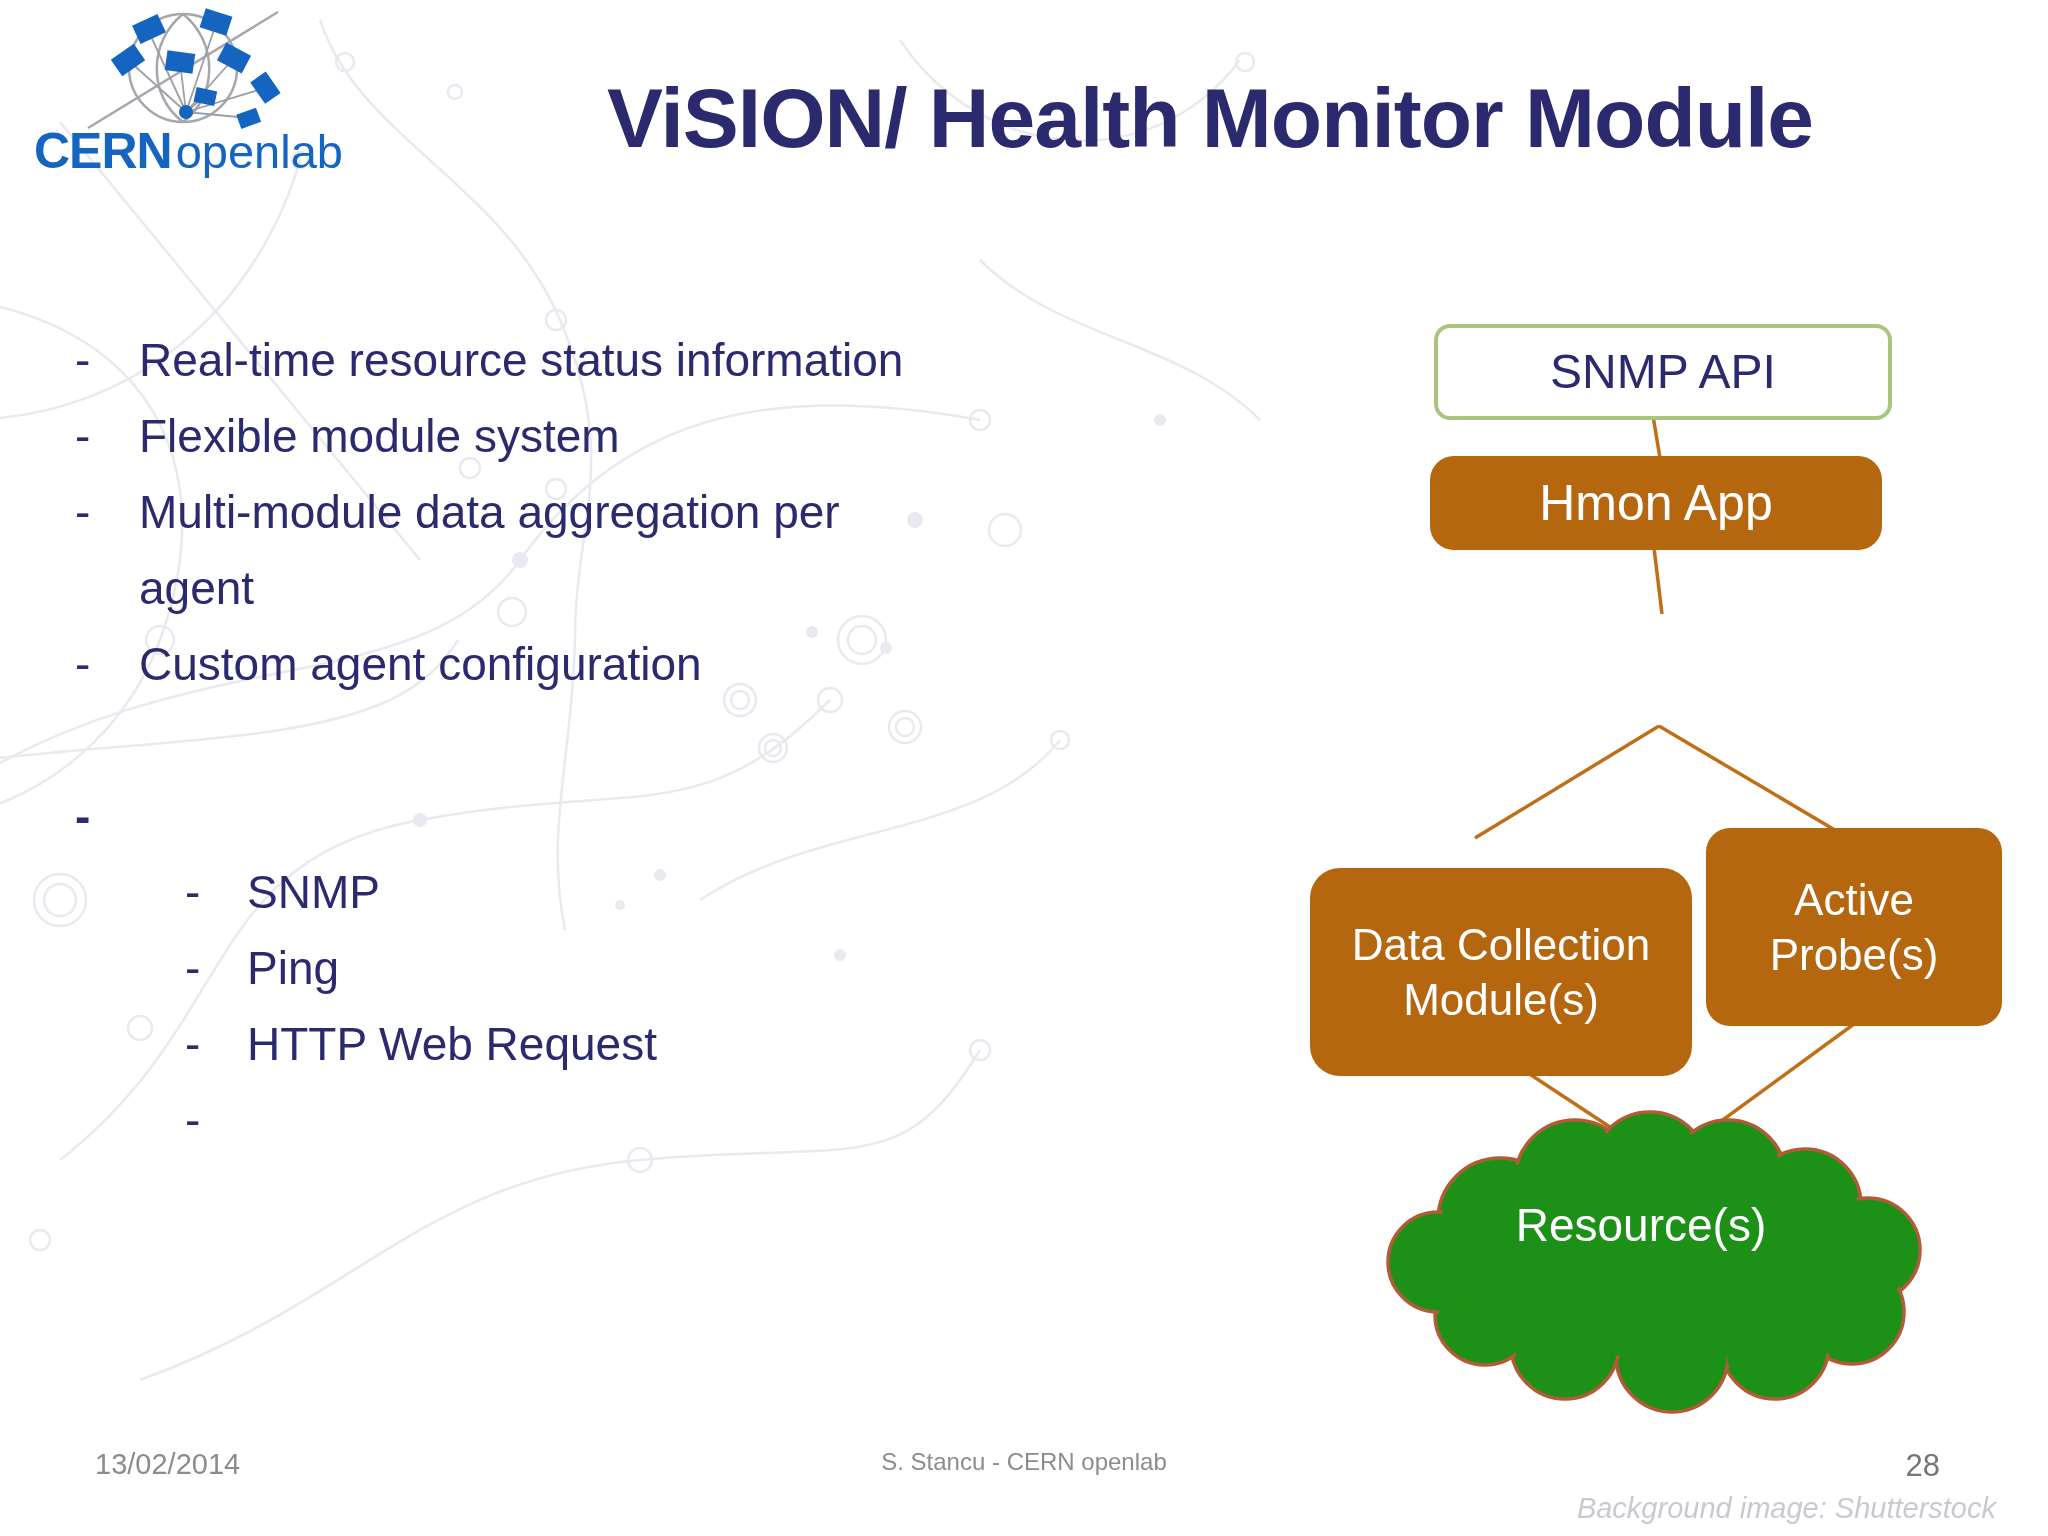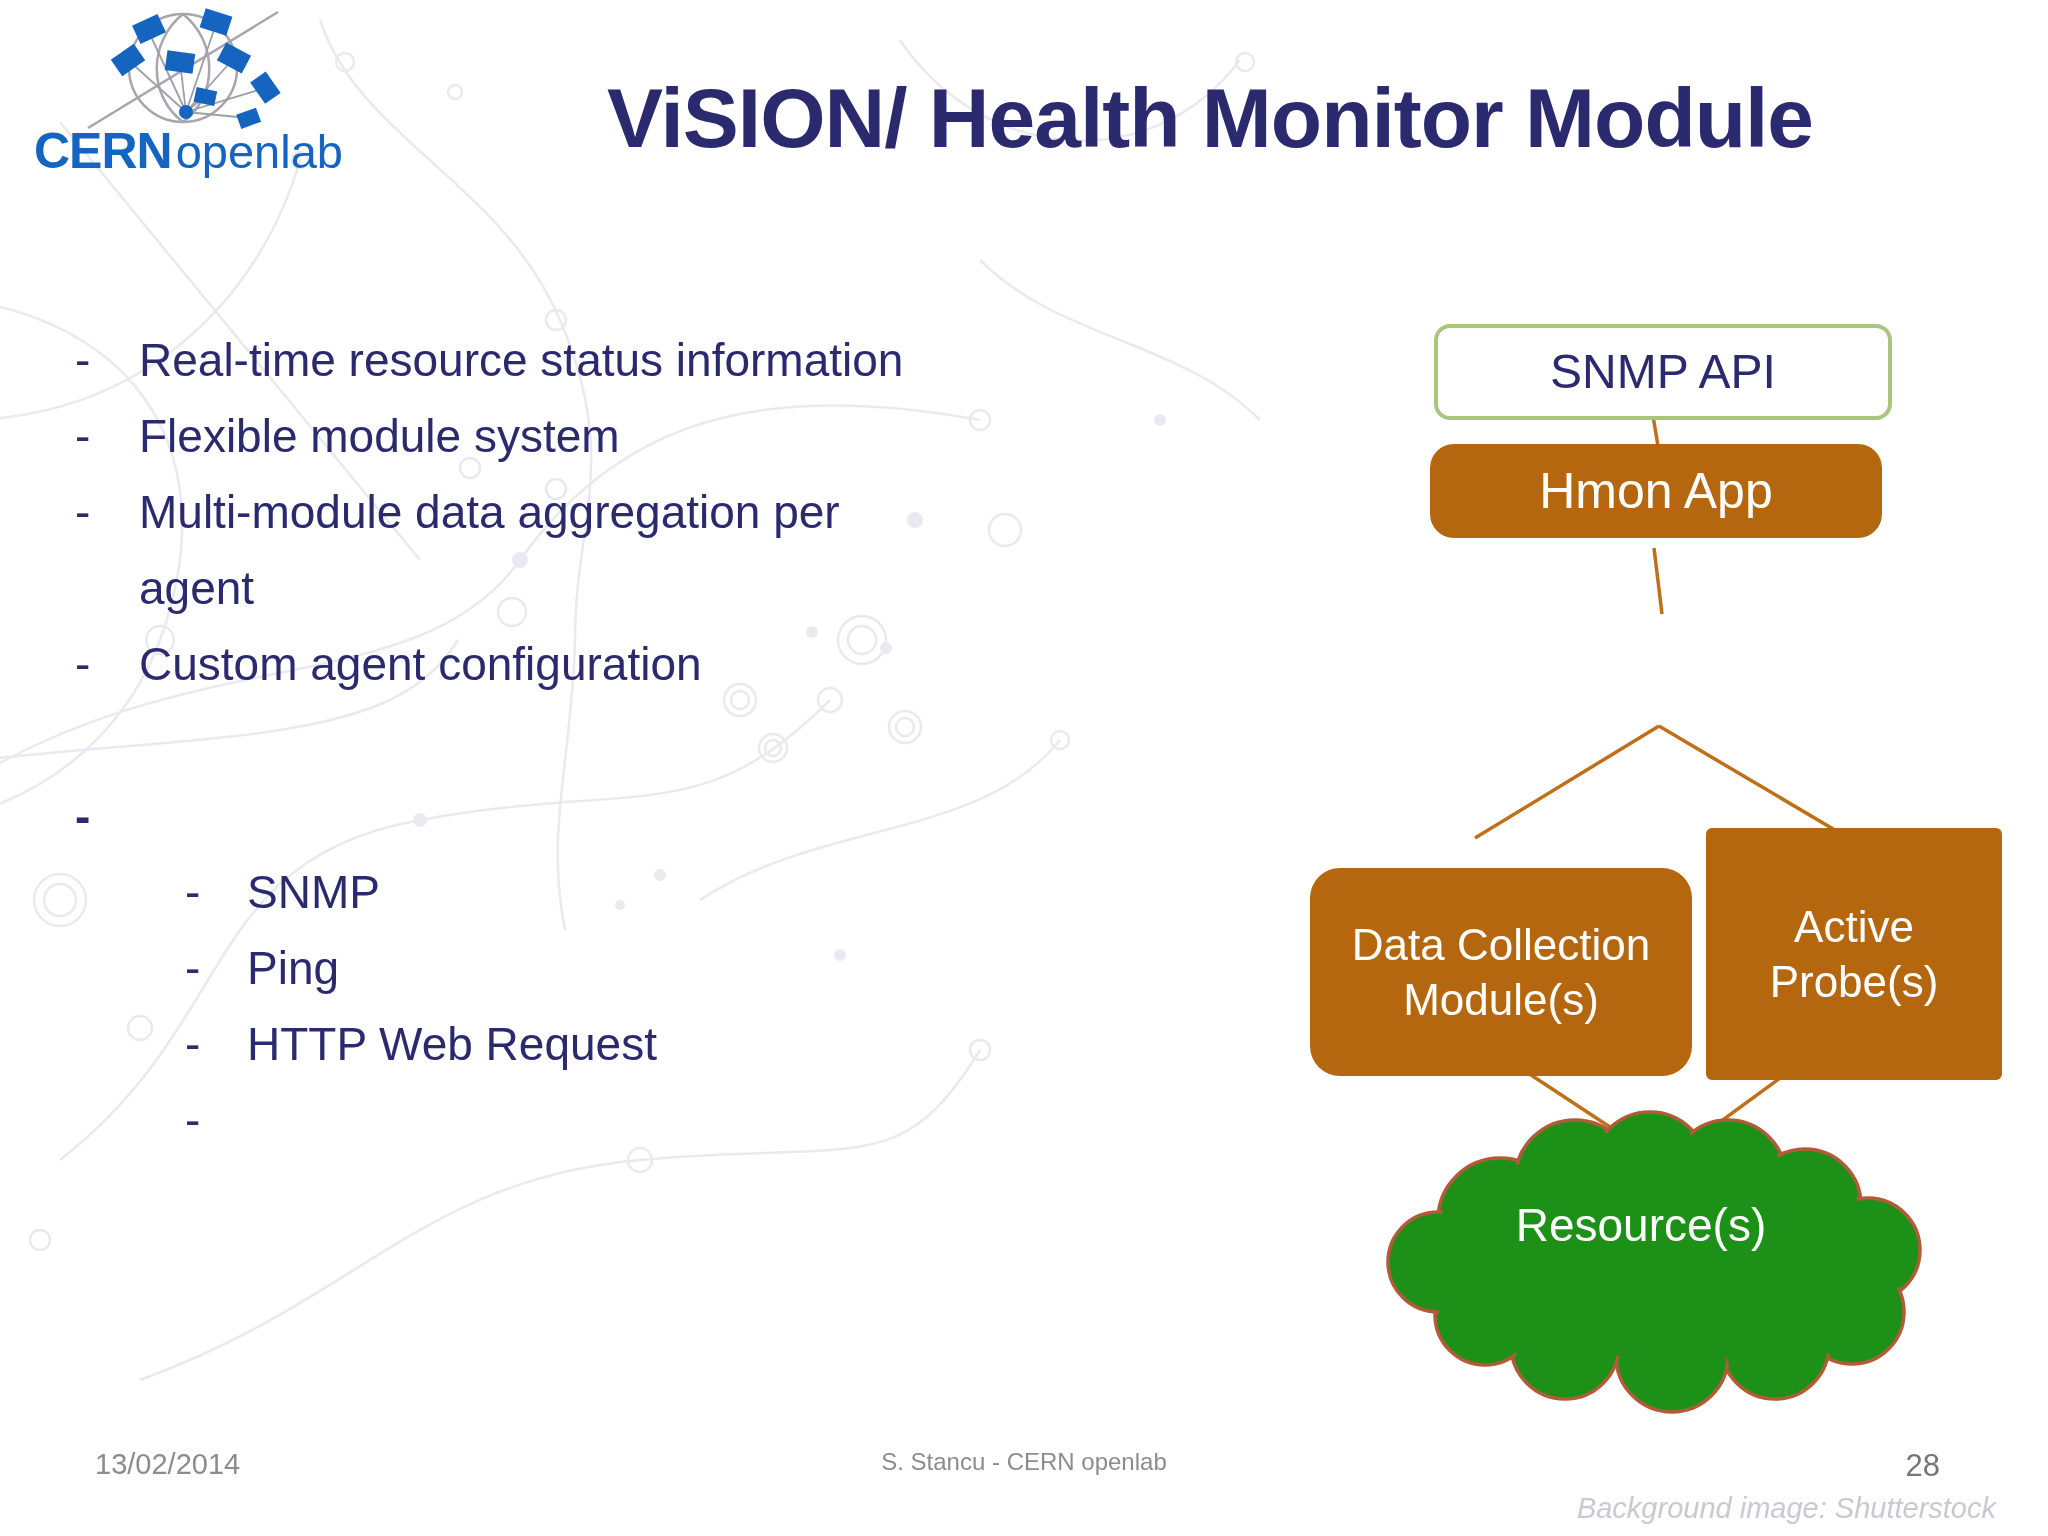--- a/index.html
+++ b/index.html
@@ -42,24 +42,24 @@
   .node{
     position:absolute;z-index:3;display:flex;align-items:center;justify-content:center;
     text-align:center;color:#ffffff;background:var(--box-orange,#b5670f);
     border-radius:24px;font-size:50px;line-height:1.2;
   }
   .node-rest{
     background:#ffffff;border:4px solid var(--rest-border-green,#a9c57e);
     color:var(--text-navy,#2b2a6e);border-radius:16px;font-size:48px;
   }
   .node-rest-box{left:1434px;top:324px;width:450px;height:88px;}
-  .node-hmon-box{left:1430px;top:444px;width:452px;height:94px;}
+  .node-hmon-box{left:1430px;top:456px;width:452px;height:94px;}
   .node-agents-box{left:1434px;top:612px;width:448px;height:116px;}
   .node-dcm-box{left:1310px;top:868px;width:382px;height:208px;border-radius:30px;font-size:44px;line-height:1.25;padding:10px 10px;box-sizing:border-box;}
-  .node-probe-box{left:1706px;top:828px;width:296px;height:252px;border-radius:6px;font-size:44px;line-height:1.25;padding:0 24px;box-sizing:border-box;}
+  .node-probe-box{left:1706px;top:828px;width:296px;height:198px;border-radius:24px;font-size:44px;line-height:1.25;padding:0 24px;box-sizing:border-box;}
   .cloud-label{
     position:absolute;left:1416px;top:1198px;width:450px;z-index:3;
     text-align:center;color:#ffffff;font-size:46px;white-space:nowrap;
   }
   
   .footer-date{position:absolute;left:95px;top:1448px;font-size:29px;color:var(--footer-gray,#8c8c8c);z-index:3;}
   .footer-author{position:absolute;left:0;top:1448px;width:2048px;text-align:center;font-size:24px;color:var(--footer-gray,#8c8c8c);z-index:3;}
   .footer-page{position:absolute;right:108px;top:1448px;font-size:31px;color:#767676;z-index:3;}
   .attribution{
     position:absolute;right:52px;top:1492px;z-index:3;

